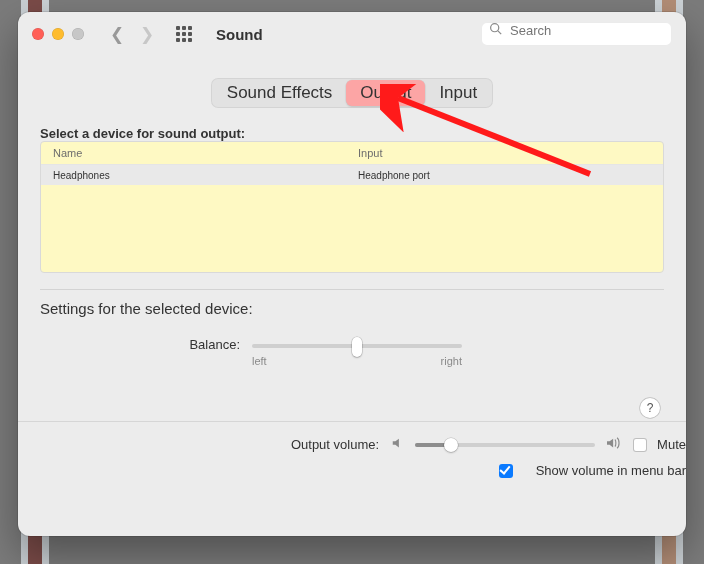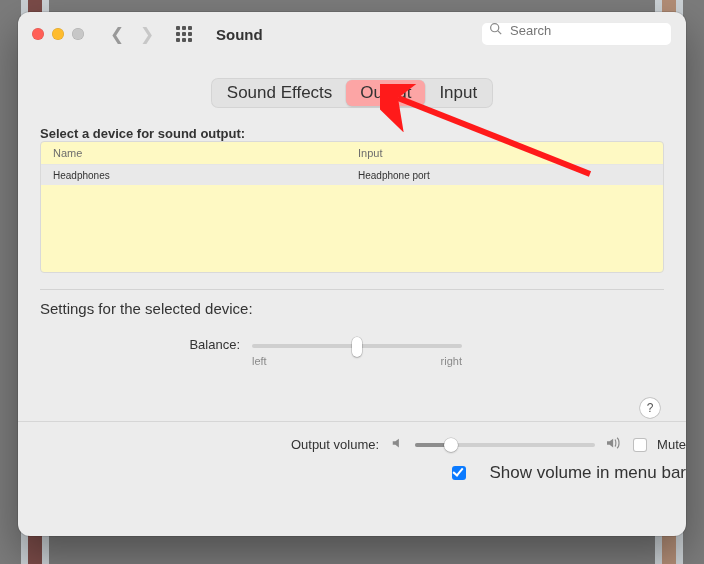--- a/index.html
+++ b/index.html
@@ -50,21 +50,21 @@
 .bottom{padding:14px 0 0;display:flex;flex-direction:column;align-items:flex-end;gap:10px}
 .vol-row{display:flex;align-items:center;gap:10px;font-size:13px;color:#333}
 .vol-row .lbl{width:200px;text-align:right;padding-right:2px}
 .vtrack{width:180px;height:4px;background:#cfcfcf;border-radius:2px;position:relative}
 .vtrack .fill{position:absolute;left:0;top:0;height:100%;width:20%;background:#8d8d8d;border-radius:2px}
 .vthumb{position:absolute;left:20%;top:50%;transform:translate(-50%,-50%);width:14px;height:14px;border-radius:50%;background:#fff;box-shadow:0 0 0 0.5px rgba(0,0,0,0.2),0 1px 2px rgba(0,0,0,0.2)}
 .spk{color:#8a8a8a}
 .cb{width:14px;height:14px;border-radius:3px;background:#fff;box-shadow:inset 0 0 0 1px rgba(0,0,0,0.25)}
 .cb.checked{background:#0a7aff;box-shadow:none;position:relative}
 .cb.checked:after{content:"";position:absolute;left:3px;top:0px;width:4px;height:8px;border:solid #fff;border-width:0 2px 2px 0;transform:rotate(40deg)}
-.show-row{display:flex;align-items:center;gap:23px;font-size:17px;color:#333}
+.show-row{display:flex;align-items:center;gap:23px;font-size:13px;color:#333}
 
 .arrow{position:absolute;left:380px;top:84px;pointer-events:none}
 </style>
 </head>
 <body>
 
 <div class="bg"></div>
 
 <div class="window">
 

